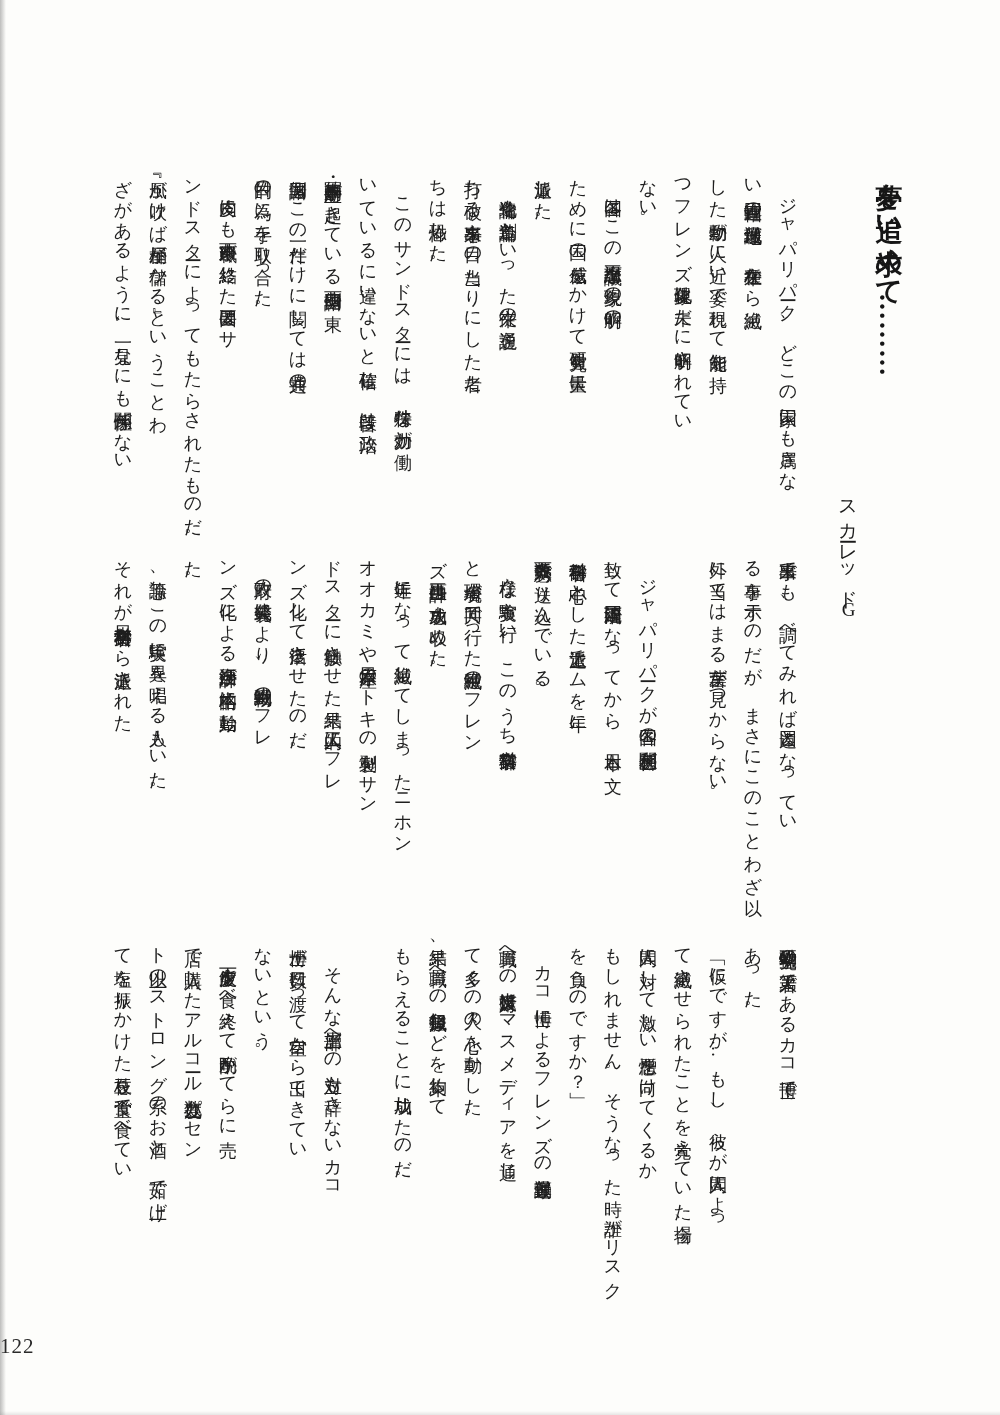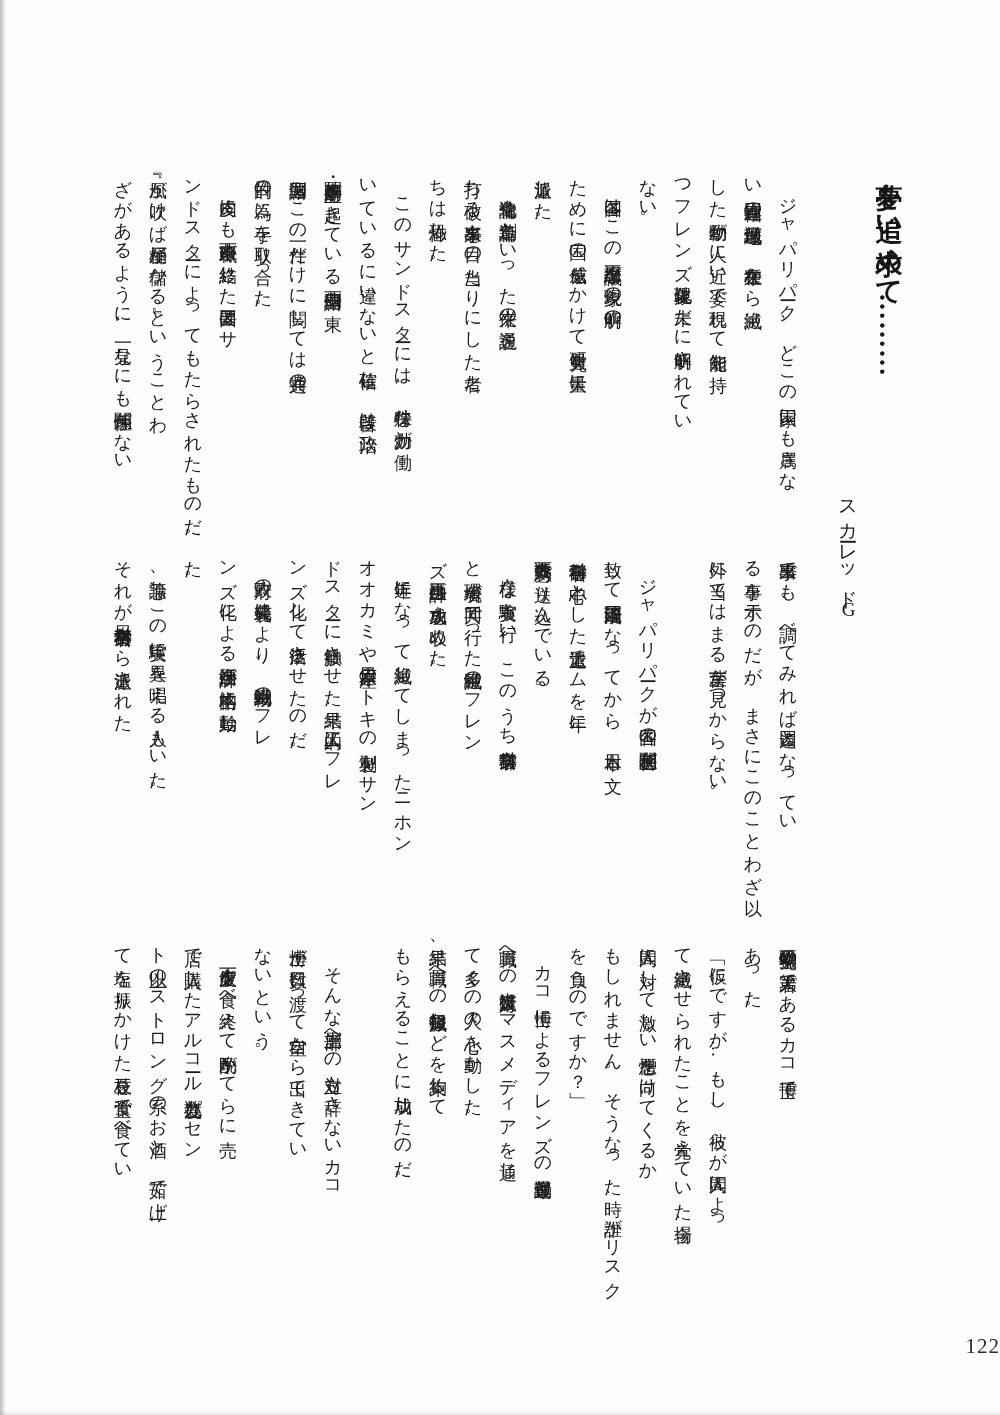--- a/index.html
+++ b/index.html
@@ -51,21 +51,21 @@
   .band .line {
     width:35px;                 
     line-height:35px;
     font-size:18px;
     letter-spacing:0.6px;
     white-space:nowrap;
   }
 
   .page-number {
     position:absolute; top:1334px; left:0; width:100%;
-    text-align:right;
+    text-align:left;
     font-size:21px; letter-spacing:1px;
     color:#2a2a2a;
     writing-mode:horizontal-tb;
   }
 </style>
 </head>
 <body>
 
 <div class="page">
   <div class="edge-shade"></div>

